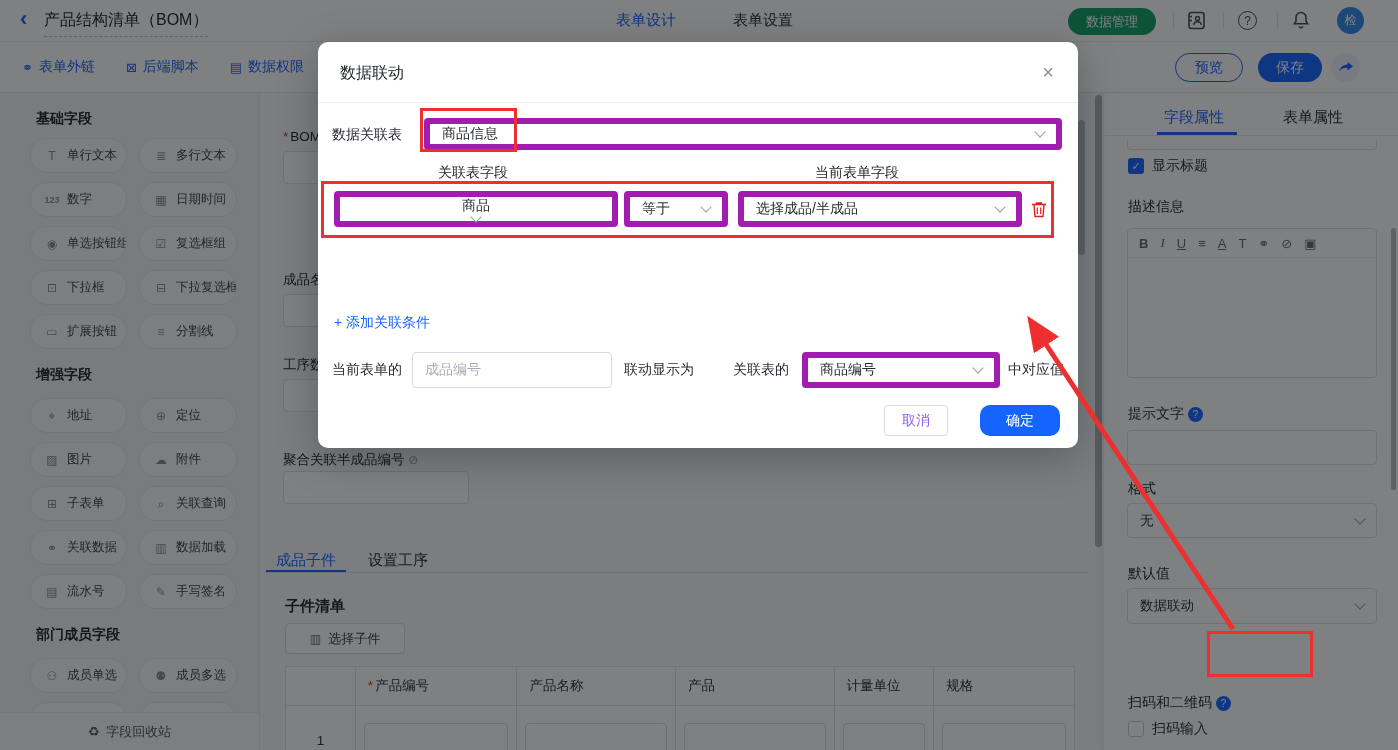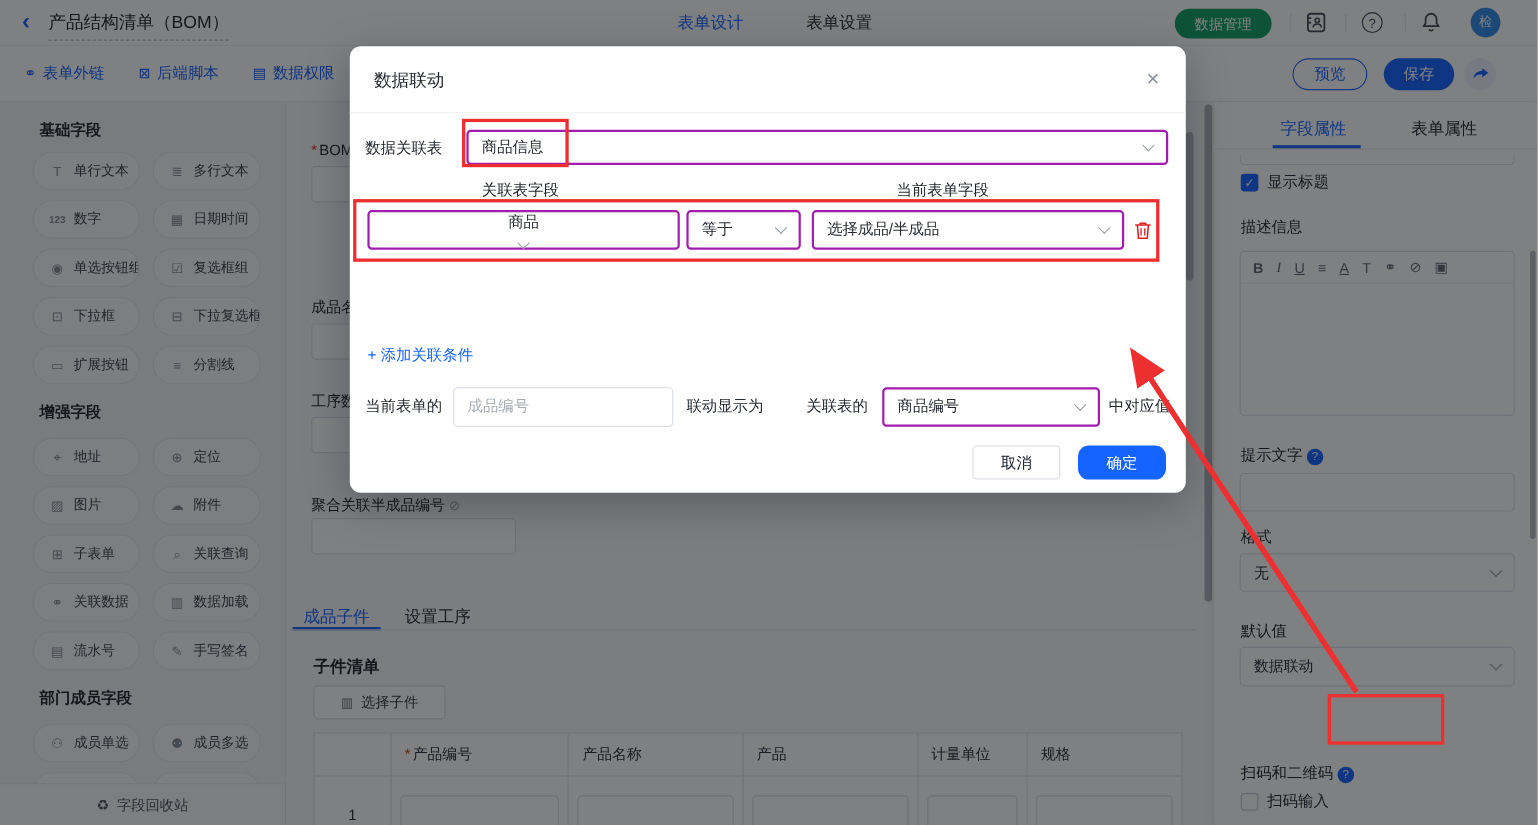--- a/index.html
+++ b/index.html
@@ -62,25 +62,25 @@
   
   .chev { width:8px; height:8px; border-right:1.6px solid #9aa0a8; border-bottom:1.6px solid #9aa0a8; transform:rotate(45deg); margin-top:-4px; }
 
   
   .overlay { left:0; top:0; width:1398px; height:750px; background:rgba(10,12,16,0.52); z-index:40; }
   .modal { left:318px; top:42px; width:760px; height:406px; background:#fff; border-radius:10px; box-shadow:0 10px 40px rgba(0,0,0,0.25); z-index:50; }
   .m-title { font-size:16px; color:#1f2329; font-weight:500; }
   .m-close { font-size:20px; color:#8a8f99; line-height:1; }
   .m-divider { left:0; top:60px; width:760px; height:1px; background:#eef0f2; }
   .m-label { font-size:14px; color:#272b33; }
-  .m-select { background:#fff; border:2px solid #a21caf; border-radius:4px; display:flex; align-items:center; justify-content:space-between; padding:0 12px; font-size:14px; color:#272b33; }
+  .m-select { background:#fff; border:6px solid #a21caf; border-radius:4px; display:flex; align-items:center; justify-content:space-between; padding:0 12px; font-size:14px; color:#272b33; }
   .m-colhead { font-size:14px; color:#1f2329; }
   .m-link { color:#1664ff; font-size:14px; }
   .m-input-dis { background:#fff; border:1px solid #d9dce3; border-radius:4px; display:flex; align-items:center; padding:0 12px; font-size:14px; color:#a8adb5; }
-  .btn-cancel { width:80px; height:31px; border:1px solid #d9dce3; border-radius:4px; background:#fff; color:#0f172a; font-size:14px; display:flex; align-items:center; justify-content:center; }
+  .btn-cancel { width:64px; height:31px; border:1px solid #d9dce3; border-radius:4px; background:#fff; color:#8b5cf6; font-size:14px; display:flex; align-items:center; justify-content:center; }
   .btn-ok { width:80px; height:31px; border-radius:10px; background:#1664ff; color:#fff; font-size:14px; display:flex; align-items:center; justify-content:center; }
 
   
   .anno-box { border:3px solid #ee2f2f; z-index:60; pointer-events:none; }
   .anno-svg { left:0; top:0; z-index:60; pointer-events:none; }
 </style>
 </head>
 <body>
 
 <div class="stage">

